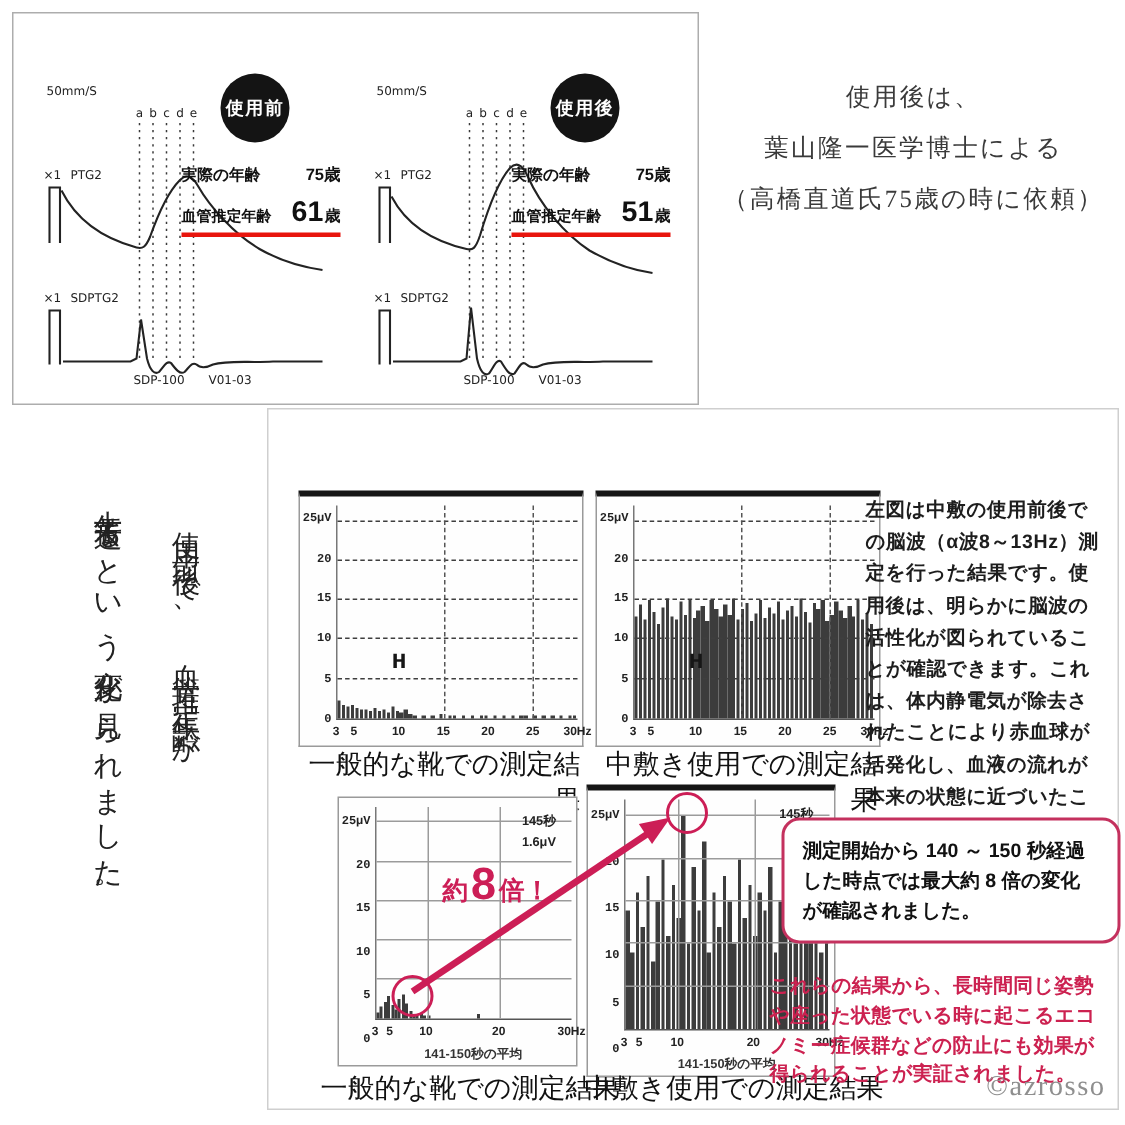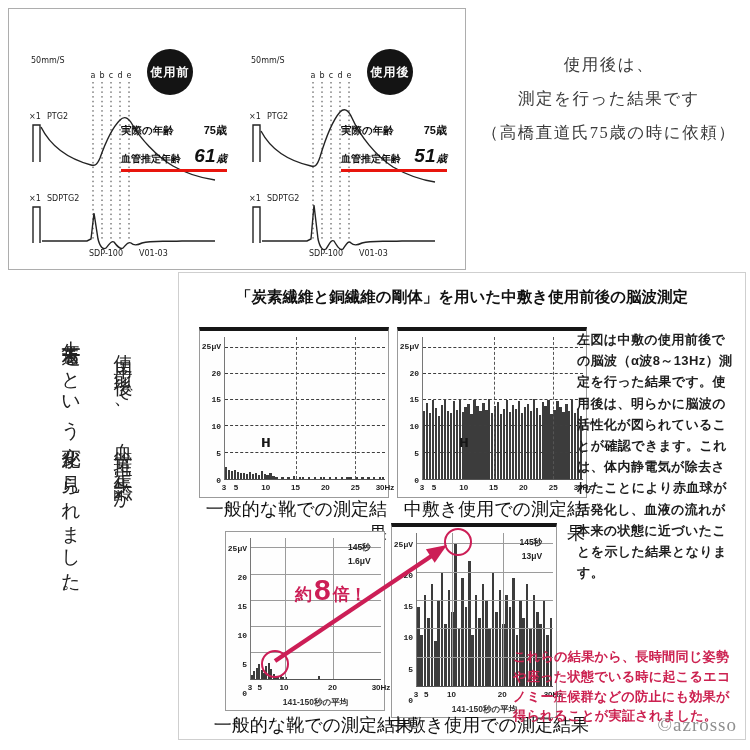--- a/index.html
+++ b/index.html
@@ -9,26 +9,26 @@
   .pulse-box{position:absolute;left:8px;top:8px;width:456px;height:260px;border:1px solid #adadad;background:#fff;}
   .pulse-title{position:absolute;left:0;top:12px;width:100%;text-align:center;font-size:14.5px;font-weight:700;letter-spacing:.3px;color:#111;}
   .pulse-chart{position:absolute;top:38px;width:215px;height:215px;}
   .pulse-a{left:8px;} .pulse-b{left:228px;}
   .pulse-svg{position:absolute;left:0;top:0;width:215px;height:215px;}
   .st{font-size:8px;fill:#222;font-family:"DejaVu Sans",sans-serif;}
   .mid{text-anchor:middle;}
   .dots line{stroke:#3a3a3a;stroke-width:1;stroke-dasharray:1.5 3.2;}
   .wv{fill:none;stroke:#232323;stroke-width:1.4;}
   .badge{position:absolute;left:130px;top:2px;width:46px;height:46px;border-radius:50%;background:#141414;color:#fff;font-size:12px;font-weight:700;display:flex;align-items:center;justify-content:center;letter-spacing:1px;}
-  .age-ann{position:absolute;left:104px;top:76px;width:106px;}
+  .age-ann{position:absolute;left:104px;top:62px;width:106px;}
   .age-row{display:flex;justify-content:space-between;align-items:baseline;font-size:10.5px;font-weight:700;color:#111;}
   .age-row .val{font-size:11px;}
   .age-row.vasc{margin-top:7px;border-bottom:3px solid #e8150d;padding-bottom:2px;}
   .age-row.vasc .lbl{font-size:10px;}
-  .num-wrap{white-space:nowrap;font-style:italic;}
+  .num-wrap{white-space:nowrap;}
   .big-age{font-size:19px;font-weight:700;}
   .unit{font-size:10.5px;font-weight:700;margin-left:1px;}
 
   
   .right-note{position:absolute;left:470px;top:48px;width:278px;text-align:center;font-family:"Liberation Serif","DejaVu Serif",serif;font-size:16.5px;line-height:2.05;color:#3a3a3a;letter-spacing:1.5px;}
 
   
   .left-note{position:absolute;left:58px;top:325px;height:404px;display:flex;flex-direction:row-reverse;gap:26px;}
   .vcol{writing-mode:vertical-rl;text-orientation:upright;font-family:"Liberation Serif","DejaVu Serif",serif;font-size:19px;color:#222;}
   .vcol1{letter-spacing:8px;padding-top:14px;}
@@ -162,31 +162,30 @@
         <div class="age-row vasc">
           <span class="lbl">血管推定年齢</span>
           <span class="num-wrap"><span class="big-age">51</span><span class="unit">歳</span></span>
         </div>
       </div>
     </div>
   </div>
 
   <div class="right-note">
     <div>使用後は、</div>
-    <div>測定を行った結果です</div>
+    <div>葉山隆一医学博士による</div>
     <div>（高橋直道氏75歳の時に依頼）</div>
   </div>
 
   <div class="left-note">
     <div class="vcol vcol1">使用前後で、血管推定年齢が</div>
     <div class="vcol vcol2">十年若返るという変化が見られました。</div>
   </div>
 
   <div class="eeg-box">
-    <div class="eeg-title">「炭素繊維と銅繊維の剛体」を用いた中敷き使用前後の脳波測定</div>
 
     <div class="eeg-chart c1 frame-heavy">
       <div class="yaxis">
           <div class="ylab" style="bottom: 92.5926%;">25μV</div>
           <div class="ylab" style="bottom: 74.0741%;">20</div>
           <div class="ylab" style="bottom: 55.5556%;">15</div>
           <div class="ylab" style="bottom: 37.037%;">10</div>
           <div class="ylab" style="bottom: 18.5185%;">5</div>
           <div class="ylab" style="bottom: 0%;">0</div>
         </div>
@@ -464,17 +463,18 @@
     <svg class="arrow-svg" viewBox="0 0 210 145">
       <line x1="16" y1="130" x2="174" y2="24"></line>
       <polygon points="188,14 175.7,31.7 166.9,18.3"></polygon>
     </svg>
     <div class="ratio-label">
       <span class="rs">約</span>
         <span class="ratio-num">8</span>
         <span class="rs">倍！</span>
     </div>
 
+    <div class="callout">測定開始から 140 ～ 150 秒経過した時点では最大約 8 倍の変化が確認されました。</div>
     <div class="red-note">これらの結果から、長時間同じ姿勢や座った状態でいる時に起こるエコノミー症候群などの防止にも効果が得られることが実証されました。</div>
   </div>
 
   <div class="copyright">©azrosso</div>
 </div>
 
 </body></html>

